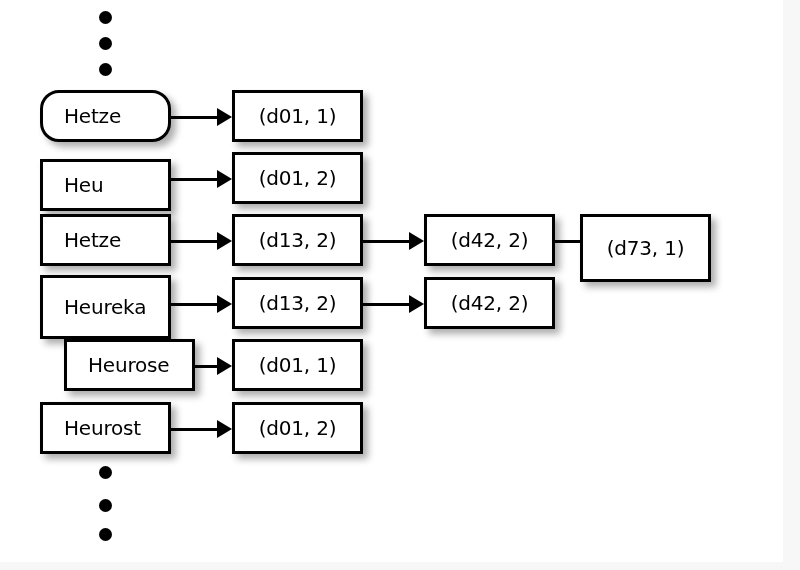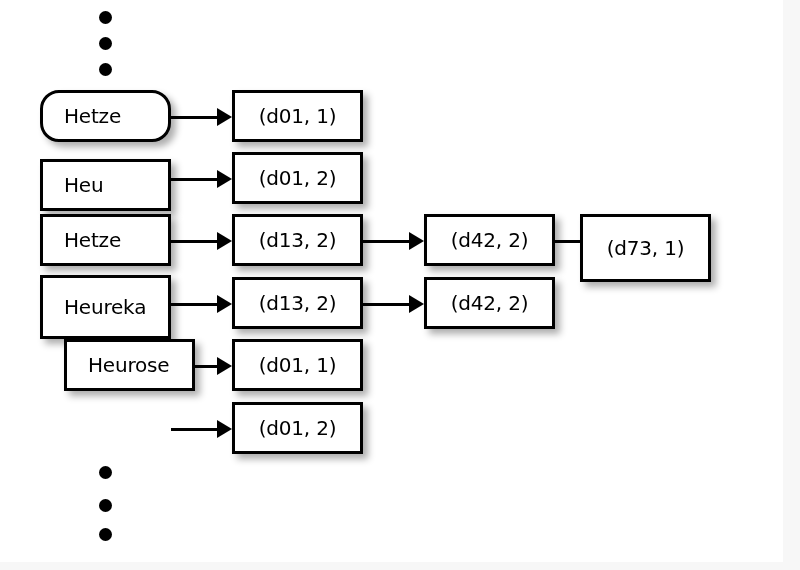--- a/index.html
+++ b/index.html
@@ -111,20 +111,23 @@
     </div>
     <div class="node term" style="left: 40px; top: 214px; width: 131px; height: 52px;">
       <span>Hetze</span>
     </div>
     <div class="node term" style="left: 40px; top: 275px; width: 131px; height: 64px;">
       <span>Heureka</span>
     </div>
     <div class="node term" style="left: 40px; top: 339px; width: 131px; height: 52px; margin-left: 24px;">
       <span>Heurose</span>
     </div>
+    <div class="node term" style="left: 40px; top: 402px; width: 131px; height: 52px;">
+      <span>Heurost</span>
+    </div>
     <div class="node post" style="left: 232px; top: 90px; width: 131px; height: 52px;">
       <span>(d01, 1)</span>
     </div>
     <div class="node post" style="left: 232px; top: 152px; width: 131px; height: 52px;">
       <span>(d01, 2)</span>
     </div>
     <div class="node post" style="left: 232px; top: 214px; width: 131px; height: 52px;">
       <span>(d13, 2)</span>
     </div>
     <div class="node post" style="left: 232px; top: 277px; width: 131px; height: 52px;">

